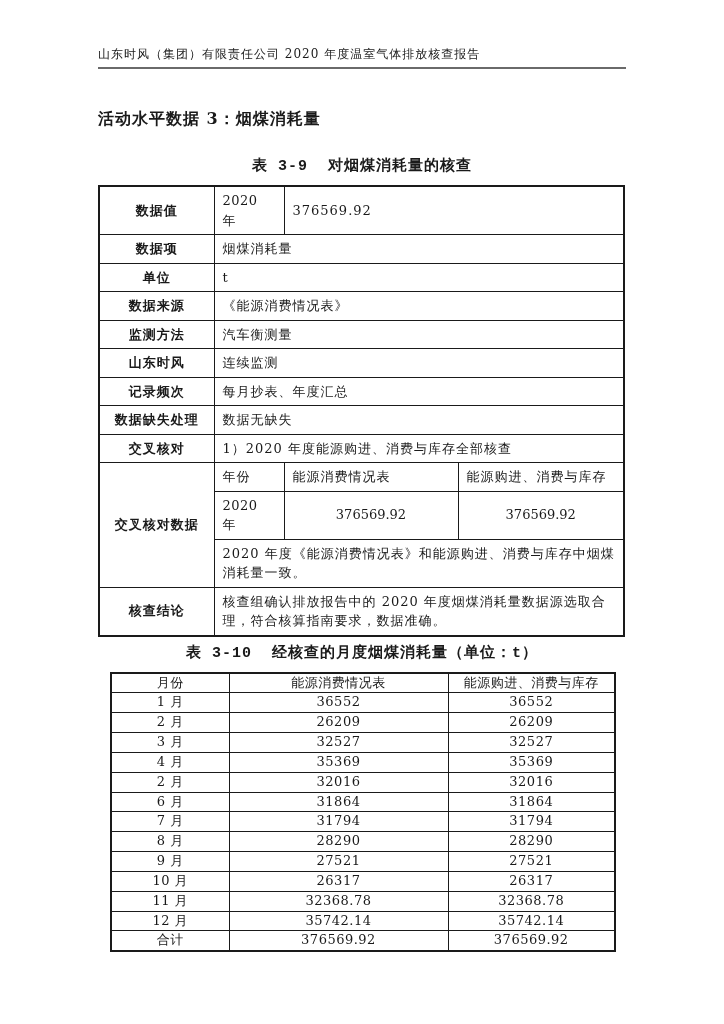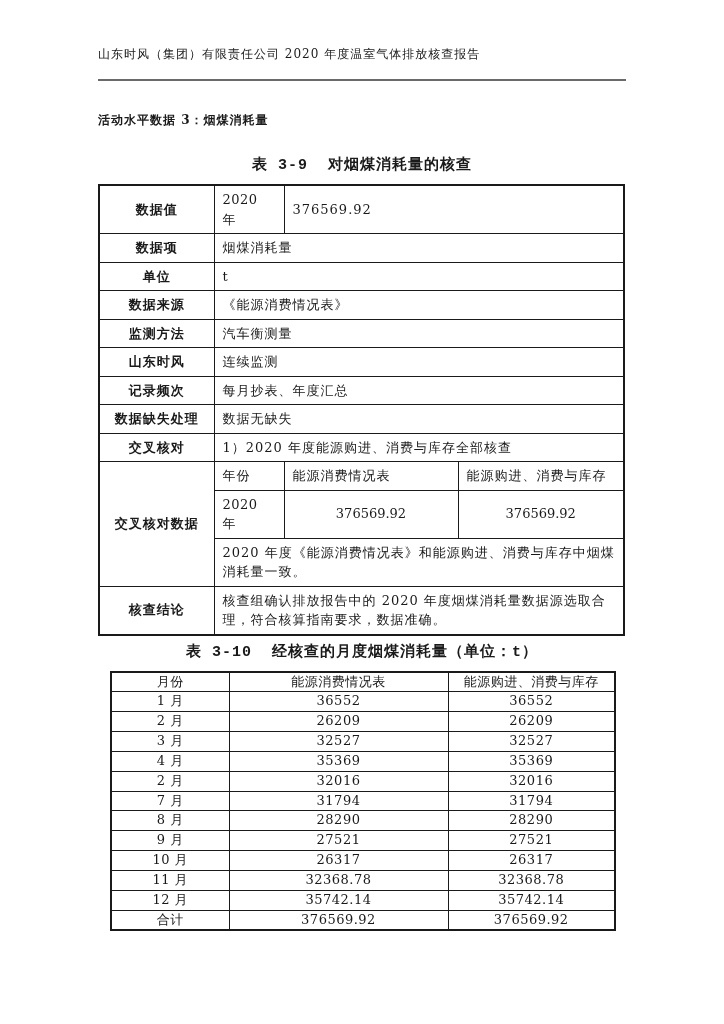--- a/index.html
+++ b/index.html
@@ -12,27 +12,27 @@
     overflow: hidden;
   }
   .content {
     margin: 0 auto;
     width: 528px;
     padding-top: 46px;
   }
   .doc-header {
     font-size: 12px;
     letter-spacing: 1px;
-    padding-bottom: 16px;
+    padding-bottom: 4px;
     border-bottom: 2px solid #6a6a6a;
     white-space: nowrap;
   }
   .section-title {
-    margin-top: 31px;
-    font-size: 12px;
+    margin-top: 40px;
+    font-size: 16px;
     font-weight: bold;
     letter-spacing: 1px;
   }
   .caption {
     margin-top: 26px;
     margin-bottom: 10px;
     text-align: center;
     font-size: 15px;
     font-weight: bold;
     letter-spacing: 1px;
@@ -188,20 +188,25 @@
       <td>4 月</td>
       <td>35369</td>
       <td>35369</td>
     </tr>
     <tr>
       <td>2 月</td>
       <td>32016</td>
       <td>32016</td>
     </tr>
     <tr>
+      <td>6 月</td>
+      <td>31864</td>
+      <td>31864</td>
+    </tr>
+    <tr>
       <td>7 月</td>
       <td>31794</td>
       <td>31794</td>
     </tr>
     <tr>
       <td>8 月</td>
       <td>28290</td>
       <td>28290</td>
     </tr>
     <tr>

